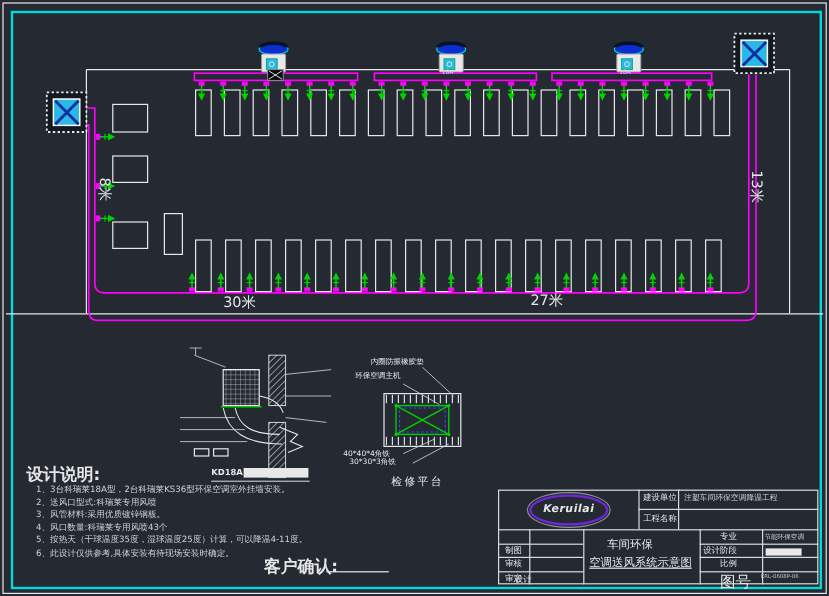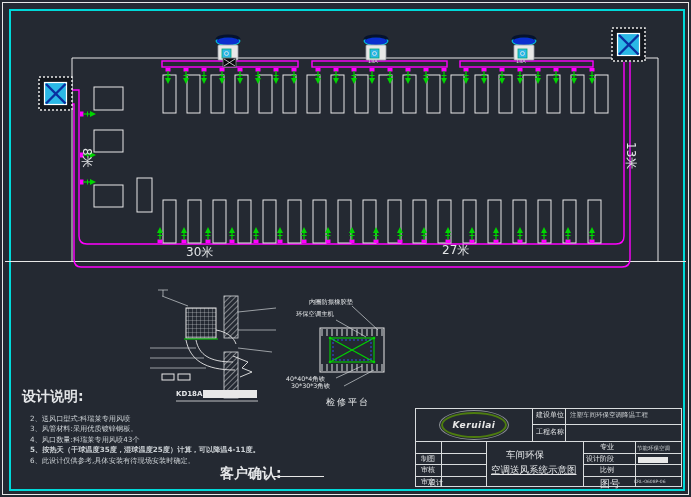--- a/index.html
+++ b/index.html
@@ -6,21 +6,21 @@
   #canvas{position:relative;width:691px;height:497px;background:#242932;overflow:hidden;
           font-family:"DejaVu Sans",sans-serif;}
   .frame{position:absolute;pointer-events:none;}
   #frame-outer{left:2px;top:2px;width:685px;height:491px;border:1px solid #e8e8e8;}
   #frame-inner{left:9px;top:9px;width:672px;height:478px;border:2px solid #00d9d9;}
   .lbl{position:absolute;color:#e4e6e8;white-space:nowrap;line-height:1;}
   .rot{transform:rotate(90deg);transform-origin:0 0;}
   .tbline{position:absolute;background:#d9dcde;}
   .notes-line{position:absolute;left:30px;color:#ccd1d5;font-size:7.2px;}
   .bar{position:absolute;background:#e8e8e8;}
-  #logo{position:absolute;left:441px;top:412px;width:62px;height:22px;border:2px solid #4d7c0f;
+  #logo{position:absolute;left:441px;top:412px;width:62px;height:22px;border:2px solid #6d28d9;
         border-radius:50%;outline:1px solid #8b8f94;outline-offset:1px;display:flex;
         align-items:center;justify-content:center;color:#e8e8e8;font-style:italic;
         font-weight:bold;font-size:9px;letter-spacing:.5px;}
 </style>
 </head>
 <body>
 
 <div id="canvas">
 
   <div id="frame-outer" class="frame"></div>
@@ -232,24 +232,25 @@
 
   <div class="lbl" style="left:176px;top:391px;font-size:7px;font-weight:bold;">KD18A</div>
   <div class="bar" style="left:203px;top:390px;width:54px;height:8px;"></div>
   <div class="lbl" style="left:309px;top:299px;font-size:6.3px;">内圈防振橡胶垫</div>
   <div class="lbl" style="left:296px;top:311px;font-size:6.3px;">环保空调主机</div>
   <div class="lbl" style="left:286px;top:376px;font-size:6.3px;">40*40*4角铁</div>
   <div class="lbl" style="left:291px;top:383px;font-size:6.3px;">30*30*3角铁</div>
   <div class="lbl" style="left:326px;top:398px;font-size:9px;letter-spacing:2px;">检修平台</div>
 
   <div class="lbl" style="left:22px;top:389px;font-size:14px;font-weight:bold;">设计说明:</div>
+  <div class="notes-line" style="top:403px;">1、3台科瑞莱18A型，2台科瑞莱KS36型环保空调室外挂墙安装。</div>
   <div class="notes-line" style="top:413.5px;">2、送风口型式:科瑞莱专用风喷</div>
   <div class="notes-line" style="top:424px;text-align:right;">3、风管材料:采用优质镀锌钢板。</div>
   <div class="notes-line" style="top:434.5px;">4、风口数量:科瑞莱专用风喷43个</div>
-  <div class="notes-line" style="top:445px;font-weight:bold;">5、按热天（干球温度35度，湿球温度25度）计算，可以降温4-11度。</div>
+  <div class="notes-line" style="top:445px;">5、按热天（干球温度35度，湿球温度25度）计算，可以降温4-11度。</div>
   <div class="notes-line" style="top:455.5px;">6、此设计仅供参考,具体安装有待现场安装时确定。</div>
 
   <div class="lbl" style="left:220px;top:466px;font-size:14px;font-weight:bold;">客户确认:</div>
   <div class="bar" style="left:272px;top:476px;width:52px;height:1.2px;"></div>
 
   <div style="position:absolute;left:415px;top:408px;width:267px;height:79px;border:1px solid #d9dcde;box-sizing:border-box;">
   </div>
   <div class="tbline" style="left:532px;top:408px;width:1px;height:33px;"></div>
   <div class="tbline" style="left:565px;top:408px;width:1px;height:33px;"></div>
   <div class="tbline" style="left:532px;top:424px;width:150px;height:1px;"></div>
@@ -277,16 +278,16 @@
 
   <div class="lbl" style="left:494px;top:450px;font-size:9.5px;margin-left:12px;">车间环保</div>
   <div class="lbl" style="left:491px;top:465px;font-size:9.5px;text-decoration:underline;">空调送风系统示意图</div>
 
   <div class="lbl" style="left:600px;top:444px;font-size:7px;">专业</div>
   <div class="lbl" style="left:637px;top:445.5px;font-size:5.5px;color:#cfd3d6;">节能环保空调</div>
   <div class="lbl" style="left:586px;top:455.5px;font-size:7px;">设计阶段</div>
   <div class="bar" style="left:638px;top:457px;width:30px;height:6px;"></div>
   <div class="lbl" style="left:600px;top:467px;font-size:7px;">比例</div>
   <div class="lbl" style="left:640px;top:468px;font-size:6px;color:#cfd3d6;"></div>
-  <div class="lbl" style="left:600px;top:478.5px;font-size:10px;">图号</div>
+  <div class="lbl" style="left:600px;top:478.5px;font-size:13px;">图号</div>
   <div class="lbl" style="left:634px;top:479.5px;font-size:4.5px;color:#c4c9cd;">KRL-0608P-06</div>
 
 </div>
 
 </body></html>

